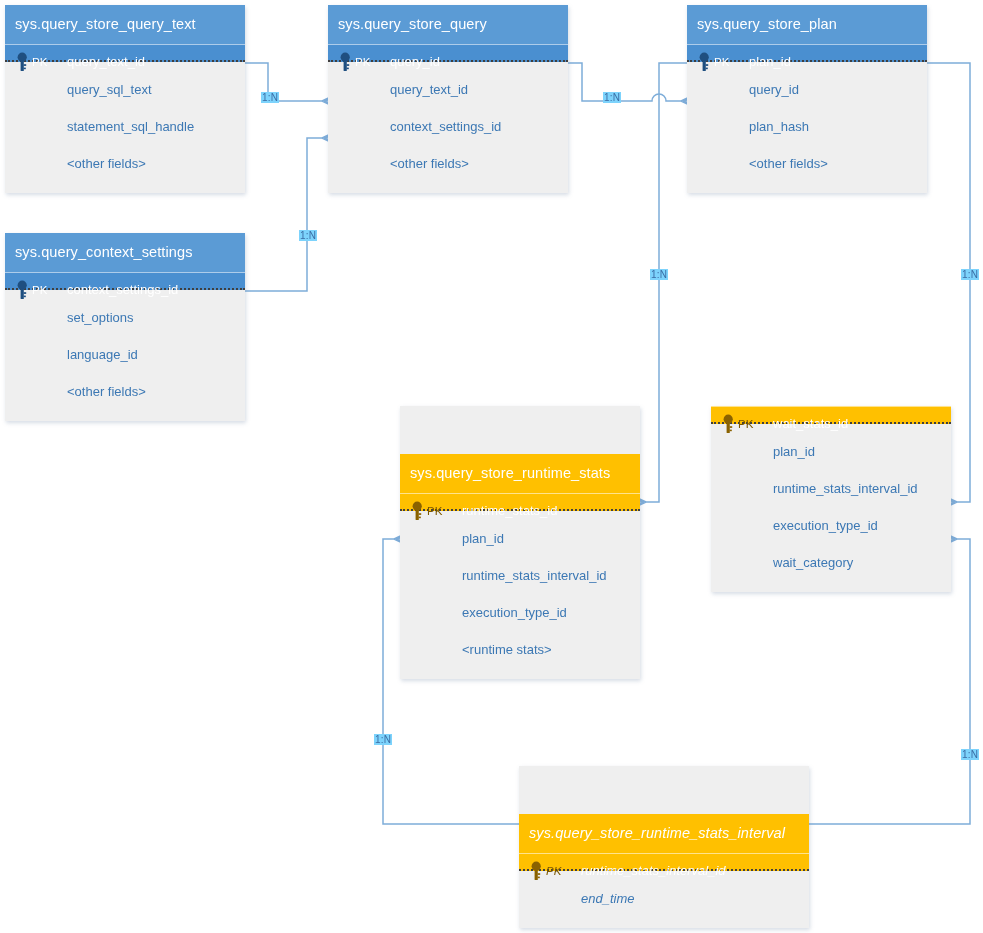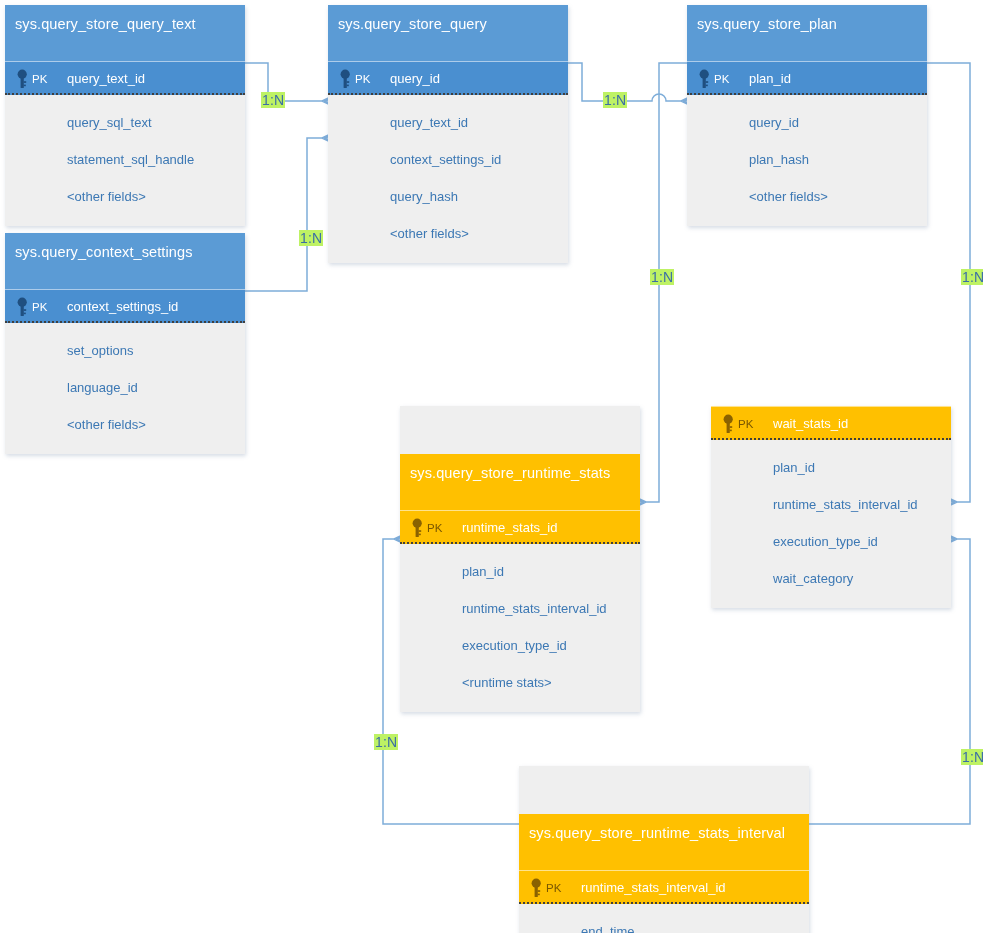--- a/index.html
+++ b/index.html
@@ -27,33 +27,33 @@
     pointer-events: none;
   }
   .entity {
     position: absolute;
     box-sizing: border-box;
     background: #efefef;
     box-shadow: 1px 2px 4px rgba(120,140,170,0.30);
   }
   .entity .ttl {
     box-sizing: border-box;
-    height: 56px;
+    height: 39px;
     line-height: 39px;
     padding-left: 10px;
     font-size: 14.5px;
     color: #ffffff;
     letter-spacing: 0.1px;
     white-space: nowrap;
     overflow: hidden;
   }
   .entity .pkrow {
     box-sizing: border-box;
     position: relative;
-    height: 34px;
+    height: 18px;
     line-height: 34px;
     font-size: 13px;
     color: #ffffff;
     white-space: nowrap;
     border-top: 1px solid rgba(255,255,255,0.55);
     border-bottom: 2px dotted #3f3f3f;
   }
   .entity .pkrow .keyicon {
     position: absolute;
     left: 11px;
@@ -94,24 +94,24 @@
   .t-blue .keyicon  { fill: #1f4f80; }
   
   .t-orange .ttl     { background: #ffc000; margin-top: 48px; }
   .t-orange .pkrow   { background: #ffc000; }
   .t-orange .keyicon { fill: #8a6200; }
   .t-orange .pkrow   { color: #ffffff; }
   .t-orange .pkrow .pklab { color: #7a5700; }
 
   .card-label {
     position: absolute;
-    font-size: 14px;
+    font-size: 10px;
     color: #3b6ea5;
     font-family: "Liberation Sans", sans-serif;
-    background: #bef264;
+    background: #7dd3fc;
     padding: 0 1px;
     white-space: nowrap;
     letter-spacing: 0.2px;
   }
 </style>
 </head>
 <body>
 
 <div id="canvas">
 
@@ -182,21 +182,20 @@
             <rect x="4.6" y="8.4" width="3.2" height="10.6" rx="0.6"></rect>
             <rect x="7.6" y="12.2" width="2.6" height="1.7"></rect>
             <rect x="7.6" y="15.6" width="2.2" height="1.6"></rect>
           </svg>
           <span class="pklab">PK</span>
           <span class="pkname">query_id</span>
         </div>
         <div class="fields">
           <div class="fld">query_text_id</div>
           <div class="fld">context_settings_id</div>
-          <div class="fld">query_hash</div>
           <div class="fld">&lt;other fields&gt;</div>
         </div>
       </div>
       <div class="entity t-blue" style="left: 687px; top: 5px; width: 240px;">
         <div class="ttl">sys.query_store_plan</div>
         <div class="pkrow">
           <svg class="keyicon" viewBox="0 0 14 20" xmlns="http://www.w3.org/2000/svg">
             <circle cx="6.2" cy="5.2" r="4.6"></circle>
             <rect x="4.6" y="8.4" width="3.2" height="10.6" rx="0.6"></rect>
             <rect x="7.6" y="12.2" width="2.6" height="1.7"></rect>
@@ -259,21 +258,21 @@
           <span class="pklab">PK</span>
           <span class="pkname">wait_stats_id</span>
         </div>
         <div class="fields">
           <div class="fld">plan_id</div>
           <div class="fld">runtime_stats_interval_id</div>
           <div class="fld">execution_type_id</div>
           <div class="fld">wait_category</div>
         </div>
       </div>
-      <div class="entity t-orange" style="left: 519px; top: 766px; width: 290px;">
+      <div class="entity t-orange" style="left: 519px; top: 766px; width: 290px; font-style: italic;">
         <div class="ttl">sys.query_store_runtime_stats_interval</div>
         <div class="pkrow">
           <svg class="keyicon" viewBox="0 0 14 20" xmlns="http://www.w3.org/2000/svg">
             <circle cx="6.2" cy="5.2" r="4.6"></circle>
             <rect x="4.6" y="8.4" width="3.2" height="10.6" rx="0.6"></rect>
             <rect x="7.6" y="12.2" width="2.6" height="1.7"></rect>
             <rect x="7.6" y="15.6" width="2.2" height="1.6"></rect>
           </svg>
           <span class="pklab">PK</span>
           <span class="pkname">runtime_stats_interval_id</span>

